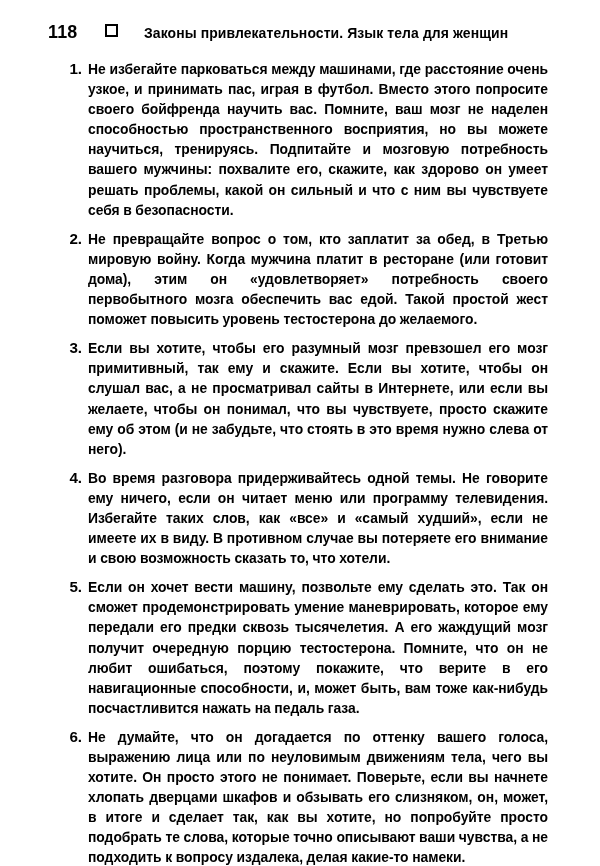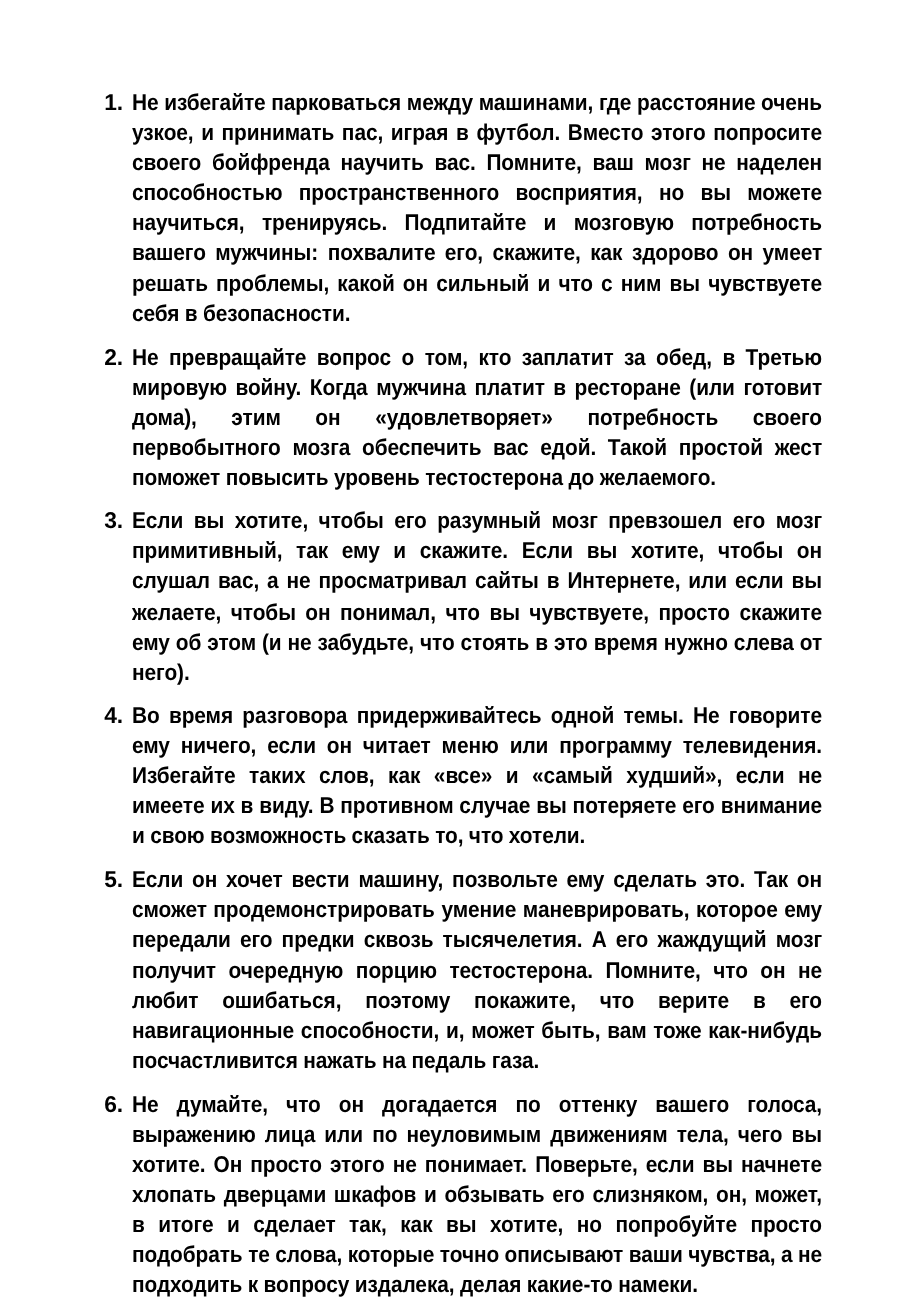--- a/index.html
+++ b/index.html
@@ -100,20 +100,25 @@
     transform: scaleX(0.915);
     transform-origin: left top;
     width: 109.3%;
   }
 </style>
 </head>
 <body>
 
 <div class="page">
 
+  <div class="running-head">
+    <span class="folio">118</span>
+    <span class="head-sep"></span>
+    <span class="head-title">Законы привлекательности. Язык тела для женщин</span>
+  </div>
 
   <div class="body-list">
 
     <div class="item">
       <span class="marker">1.</span>
       <span class="text">Не избегайте парковаться между машинами, где расстояние очень узкое, и принимать пас, играя в футбол. Вместо этого попросите своего бойфренда научить вас. Помните, ваш мозг не наделен способностью пространственного восприятия, но вы можете научиться, тренируясь. Подпитайте и мозговую потребность вашего мужчины: похвалите его, скажите, как здорово он умеет решать проблемы, какой он сильный и что с ним вы чувствуете себя в безопасности.</span>
     </div>
 
     <div class="item">
       <span class="marker">2.</span>

